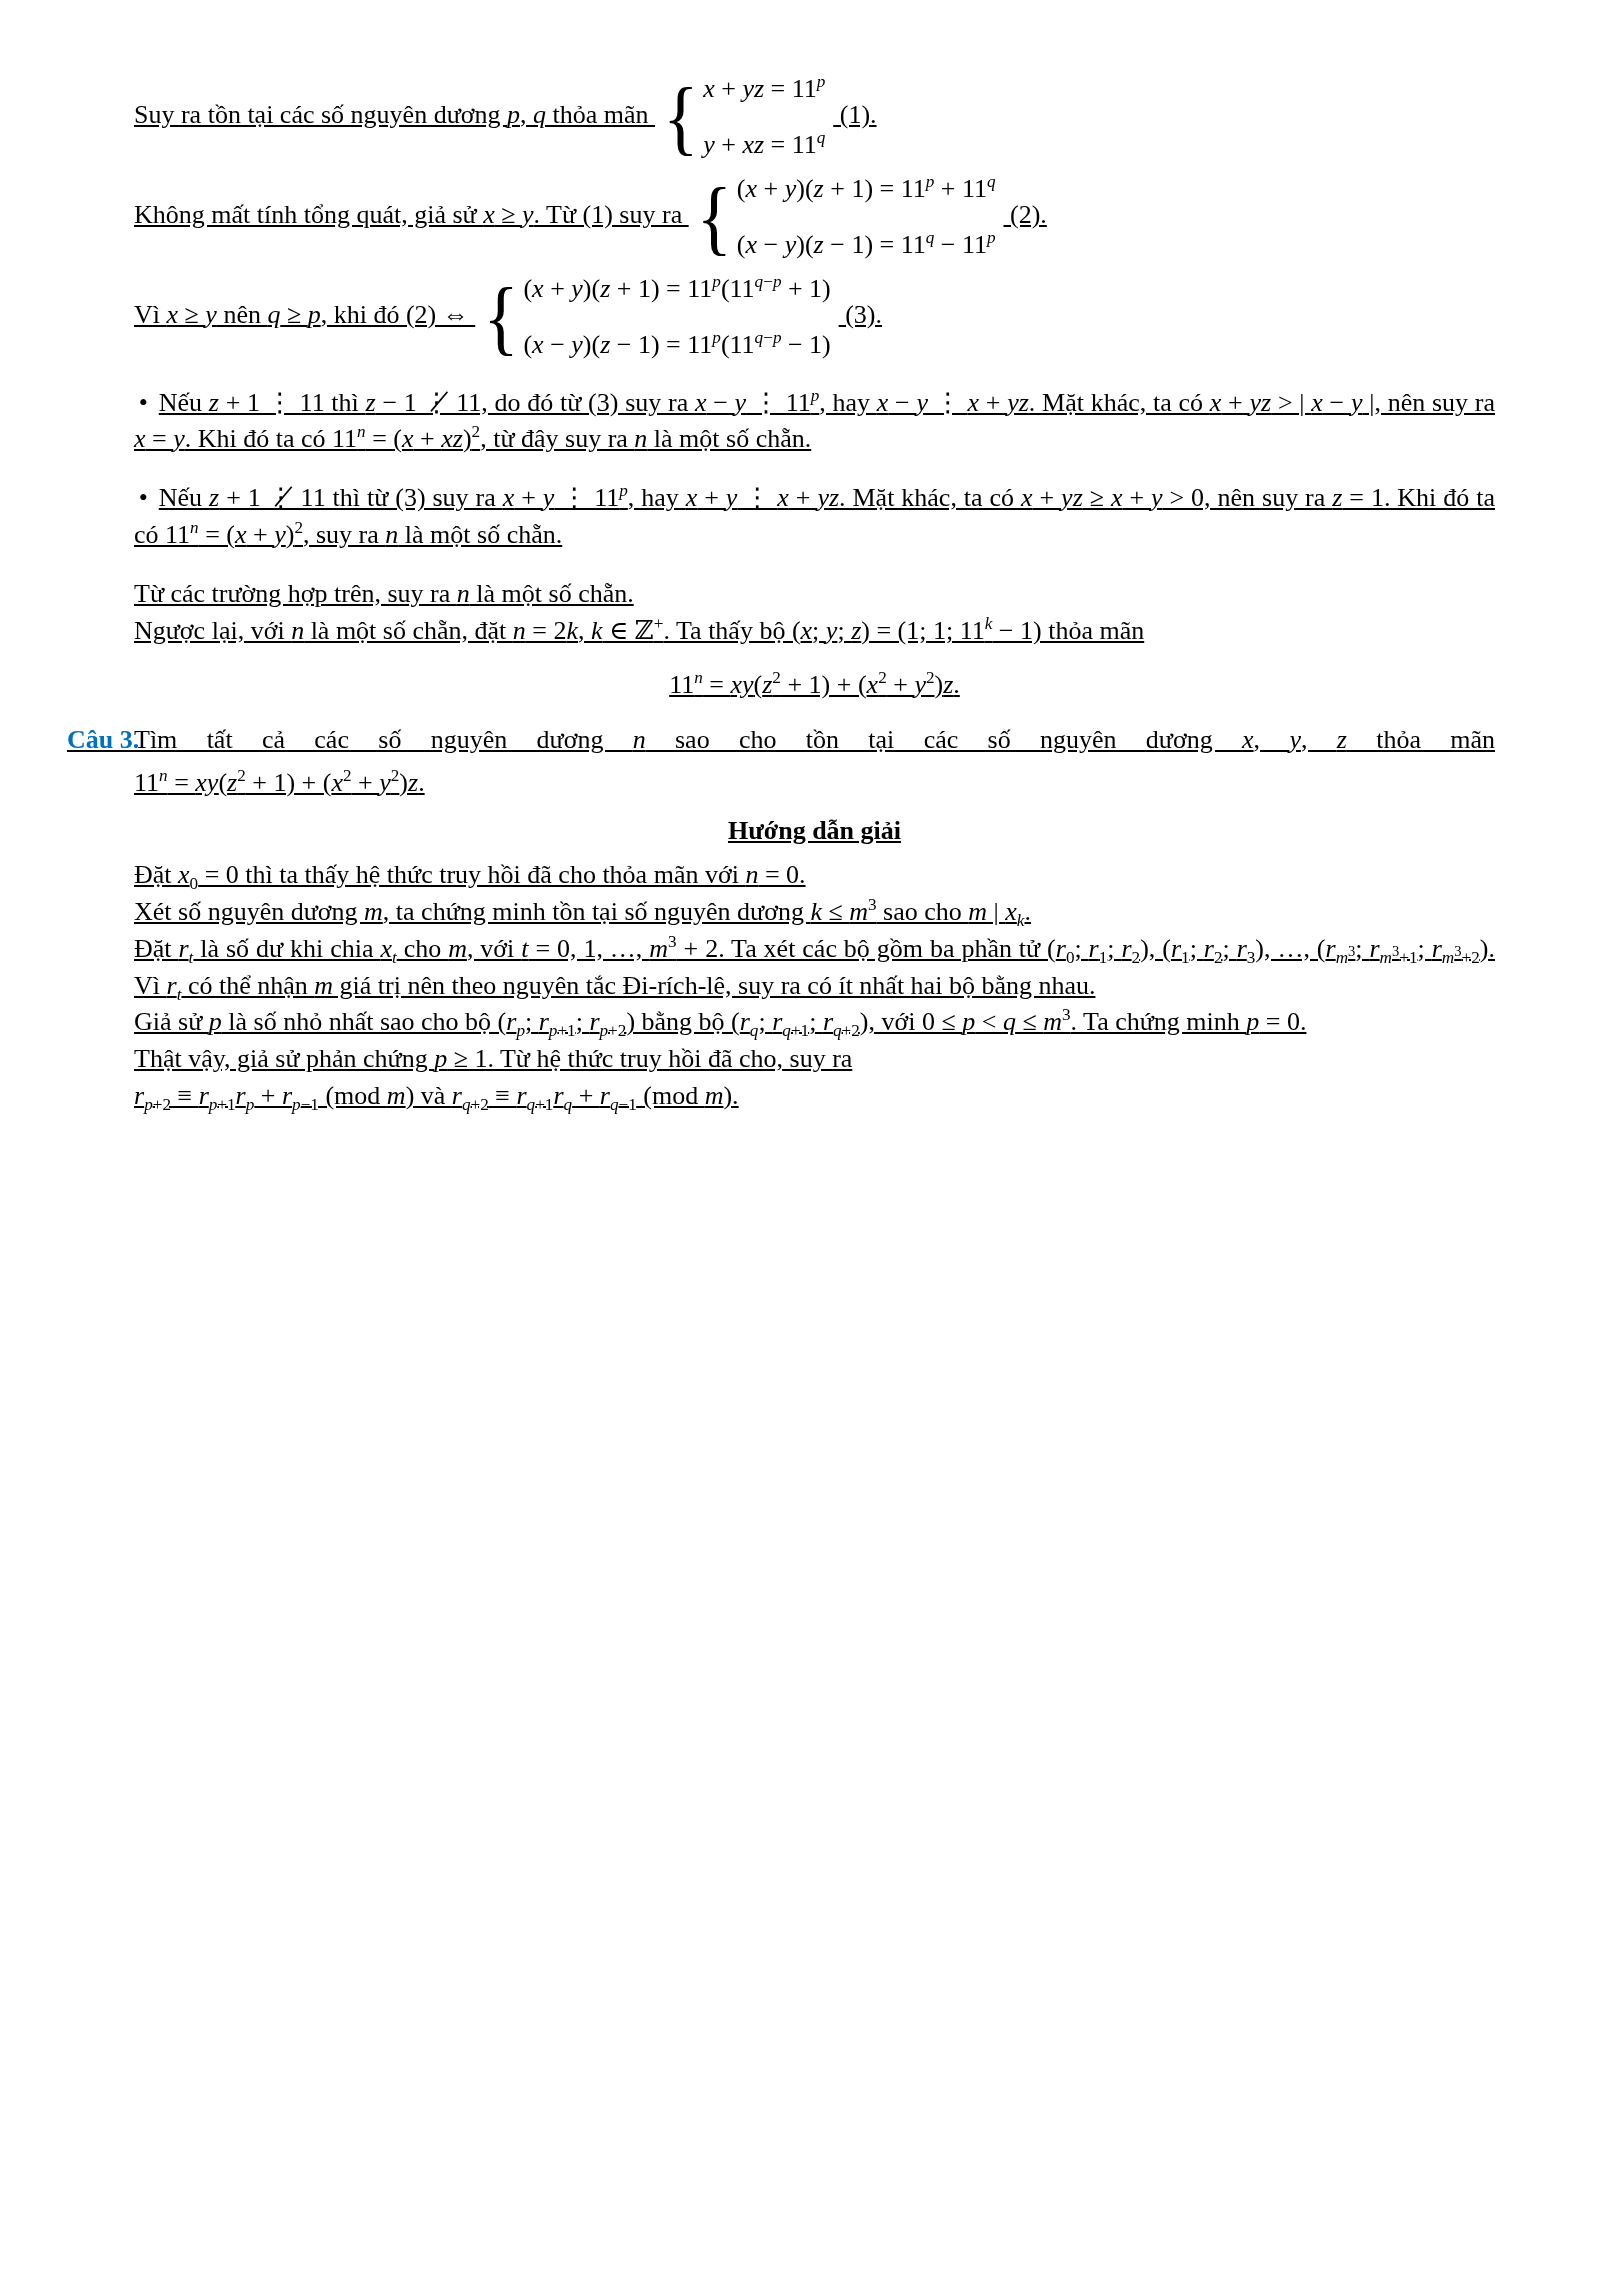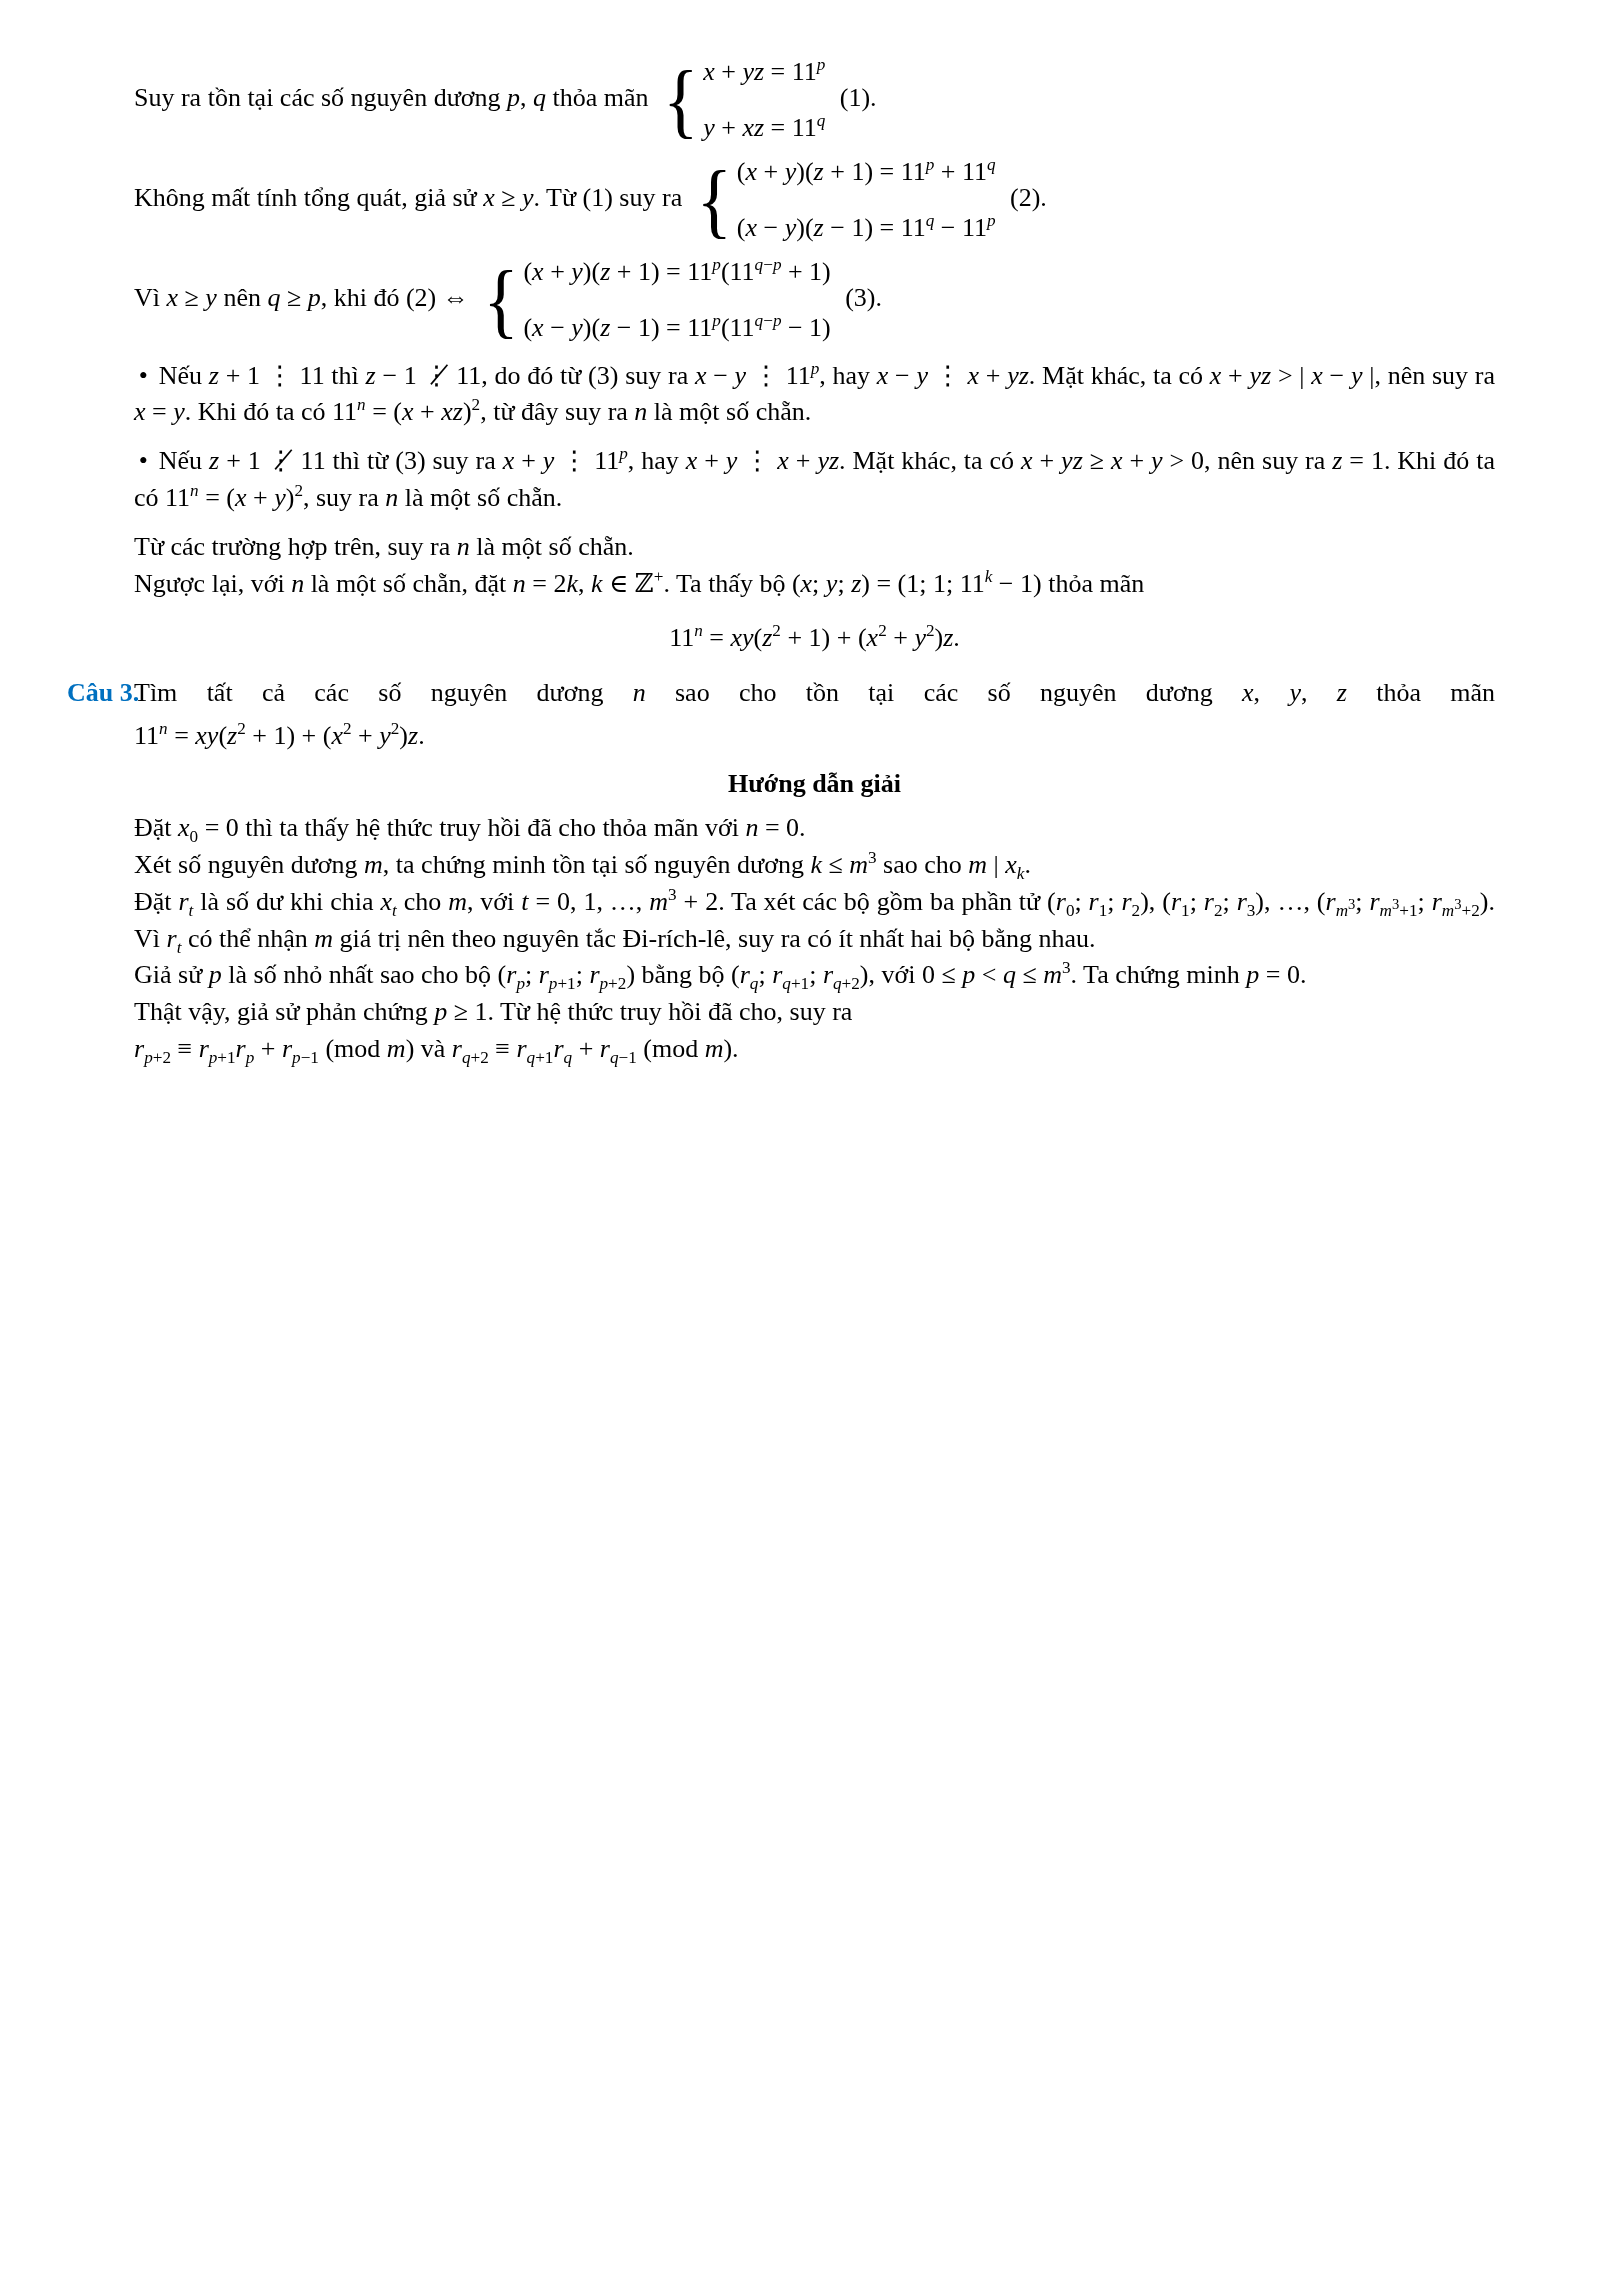--- a/index.html
+++ b/index.html
@@ -8,23 +8,24 @@
     position: relative;
     width: 1623px;
     height: 2295px;
     background: #ffffff;
     color: #000000;
     font-family: "Liberation Serif", "DejaVu Serif", serif;
     overflow: hidden;
   }
   .doc {
     position: absolute;
-    top: 46px;
+    top: 63px;
     left: 134px;
     right: 128px;
+    text-decoration: underline;
   }
   .para {
     font-size: 26px;
     line-height: 1.42;
     text-align: justify;
     margin: 0 0;
   }
   .has-cases { margin: 7.9px 0; }
 
   
@@ -54,21 +55,21 @@
     flex-direction: column;
     row-gap: 26px;
   }
   cases > rows > row {
     display: block;
     white-space: nowrap;
     line-height: 1.15;
     text-align: left;
   }
 
-  .bullet-para { margin: 12px 0; }
+  .bullet-para { margin: 22px 0; }
   .bullet-glyph {
     display: inline-block;
     margin: 0 11px 0 4.7px;
   }
 
   .display-eq {
     text-align: center;
     text-align-last: center;
     margin: 17.3px 0;
   }

